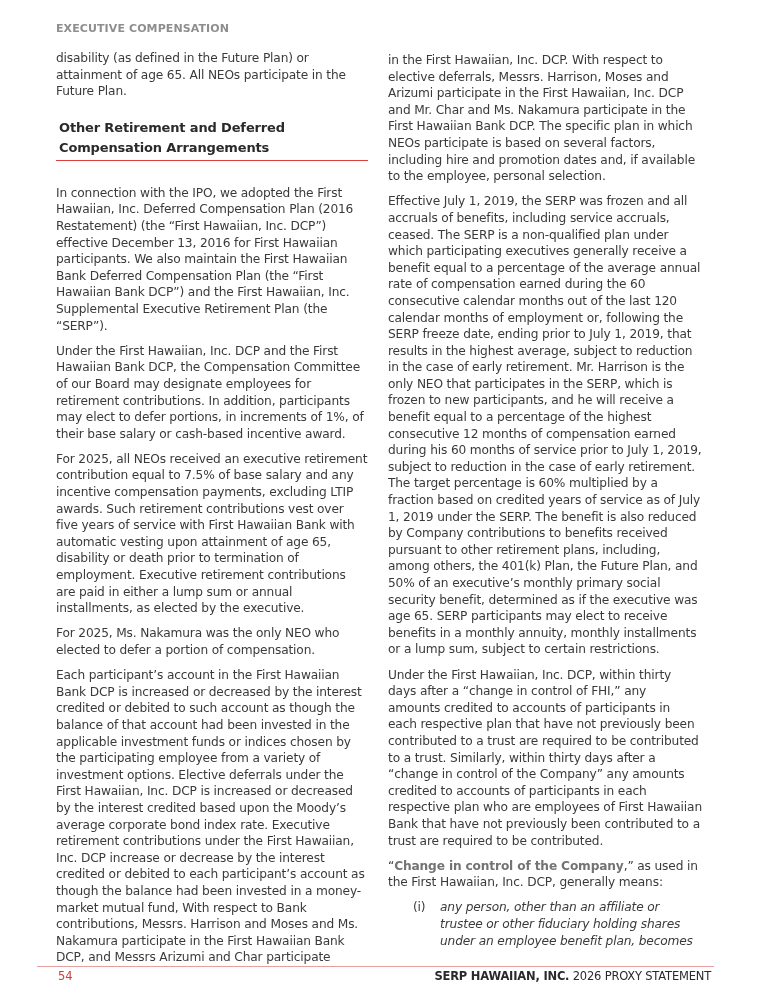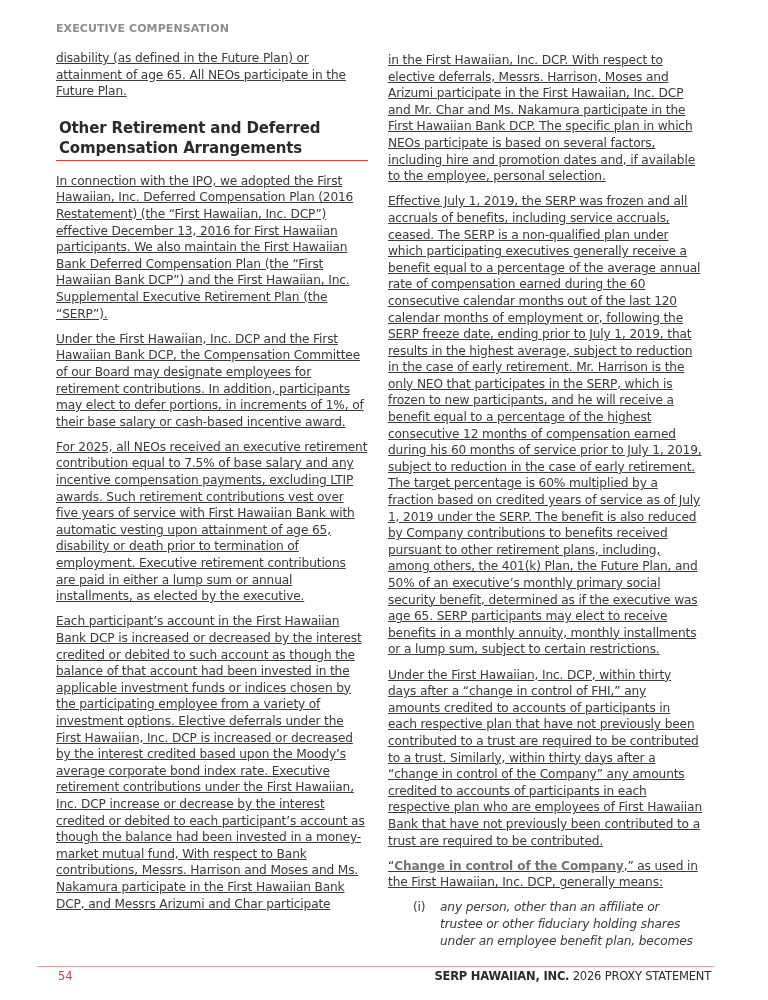--- a/index.html
+++ b/index.html
@@ -11,24 +11,24 @@
   .running-head {
     position: absolute; left: 56px; top: 22px;
     font-size: 11px; font-weight: bold; color: #8e8e8e; letter-spacing: 0.1px;
   }
   .col {
     position: absolute; top: 50px; width: 312px;
     font-size: 12.2px; line-height: 16.6px; letter-spacing: -0.15px;
   }
   .col.left { left: 56px; }
   .col.right { left: 388px; top: 52px; width: 314px; }
-  .col p { margin: 0 0 8.6px 0; text-decoration: underline; }
+  .col p { margin: 0 0 8.6px 0; }
   .section-heading {
-    margin: 18px 0 12px 3px;
-    font-size: 15px; line-height: 20px; font-weight: bold; color: #2a2a2a;
+    margin: 18px 0 24px 3px;
+    font-size: 13px; line-height: 20px; font-weight: bold; color: #2a2a2a;
     padding-bottom: 2px;
     border-bottom: 1.5px solid #d9423f;
     margin-left: 0; padding-left: 3px;
   }
   .defn strong { font-weight: bold; color: #737373; }
   .list-item { display: flex; margin-left: 25px; }
   .list-item .marker { width: 27px; flex: none; }
   .list-item .text { flex: 1; font-style: italic; }
   .footer-rule {
     position: absolute; left: 37px; top: 966px; width: 677px; height: 0;
@@ -48,20 +48,21 @@
 <body>
 
 <div class="running-head">EXECUTIVE COMPENSATION</div>
 
 <div class="col left">
   <p>disability (as defined in the Future Plan) or attainment of age 65. All NEOs participate in the Future Plan.</p>
   <h2 class="section-heading">Other Retirement and Deferred Compensation Arrangements</h2>
   <p>In connection with the IPO, we adopted the First Hawaiian, Inc. Deferred Compensation Plan (2016 Restatement) (the “First Hawaiian, Inc. DCP”) effective December 13, 2016 for First Hawaiian participants. We also maintain the First Hawaiian Bank Deferred Compensation Plan (the “First Hawaiian Bank DCP”) and the First Hawaiian, Inc. Supplemental Executive Retirement Plan (the “SERP”).</p>
   <p>Under the First Hawaiian, Inc. DCP and the First Hawaiian Bank DCP, the Compensation Committee of our Board may designate employees for retirement contributions. In addition, participants may elect to defer portions, in increments of 1%, of their base salary or cash-based incentive award.</p>
   <p>For 2025, all NEOs received an executive retirement contribution equal to 7.5% of base salary and any incentive compensation payments, excluding LTIP awards. Such retirement contributions vest over five years of service with First Hawaiian Bank with automatic vesting upon attainment of age 65, disability or death prior to termination of employment. Executive retirement contributions are paid in either a lump sum or annual installments, as elected by the executive.</p>
+  <p>For 2025, Ms. Nakamura was the only NEO who elected to defer a portion of compensation.</p>
   <p>Each participant’s account in the First Hawaiian Bank DCP is increased or decreased by the interest credited or debited to such account as though the balance of that account had been invested in the applicable investment funds or indices chosen by the participating employee from a variety of investment options. Elective deferrals under the First Hawaiian, Inc. DCP is increased or decreased by the interest credited based upon the Moody’s average corporate bond index rate. Executive retirement contributions under the First Hawaiian, Inc. DCP increase or decrease by the interest credited or debited to each participant’s account as though the balance had been invested in a money-market mutual fund, With respect to Bank contributions, Messrs. Harrison and Moses and Ms. Nakamura participate in the First Hawaiian Bank DCP, and Messrs Arizumi and Char participate</p>
 </div>
 
 <div class="col right">
   <p>in the First Hawaiian, Inc. DCP. With respect to elective deferrals, Messrs. Harrison, Moses and Arizumi participate in the First Hawaiian, Inc. DCP and Mr. Char and Ms. Nakamura participate in the First Hawaiian Bank DCP. The specific plan in which NEOs participate is based on several factors, including hire and promotion dates and, if available to the employee, personal selection.</p>
   <p>Effective July 1, 2019, the SERP was frozen and all accruals of benefits, including service accruals, ceased. The SERP is a non-qualified plan under which participating executives generally receive a benefit equal to a percentage of the average annual rate of compensation earned during the 60 consecutive calendar months out of the last 120 calendar months of employment or, following the SERP freeze date, ending prior to July 1, 2019, that results in the highest average, subject to reduction in the case of early retirement. Mr. Harrison is the only NEO that participates in the SERP, which is frozen to new participants, and he will receive a benefit equal to a percentage of the highest consecutive 12 months of compensation earned during his 60 months of service prior to July 1, 2019, subject to reduction in the case of early retirement. The target percentage is 60% multiplied by a fraction based on credited years of service as of July 1, 2019 under the SERP. The benefit is also reduced by Company contributions to benefits received pursuant to other retirement plans, including, among others, the 401(k) Plan, the Future Plan, and 50% of an executive’s monthly primary social security benefit, determined as if the executive was age 65. SERP participants may elect to receive benefits in a monthly annuity, monthly installments or a lump sum, subject to certain restrictions.</p>
   <p>Under the First Hawaiian, Inc. DCP, within thirty days after a “change in control of FHI,” any amounts credited to accounts of participants in each respective plan that have not previously been contributed to a trust are required to be contributed to a trust. Similarly, within thirty days after a “change in control of the Company” any amounts credited to accounts of participants in each respective plan who are employees of First Hawaiian Bank that have not previously been contributed to a trust are required to be contributed.</p>
   <p class="defn"><span>“</span><strong>Change in control of the Company</strong><span>,” as used in the First Hawaiian, Inc. DCP, generally means:</span></p>
   <div class="list-item">
     <span class="marker">(i)</span>

